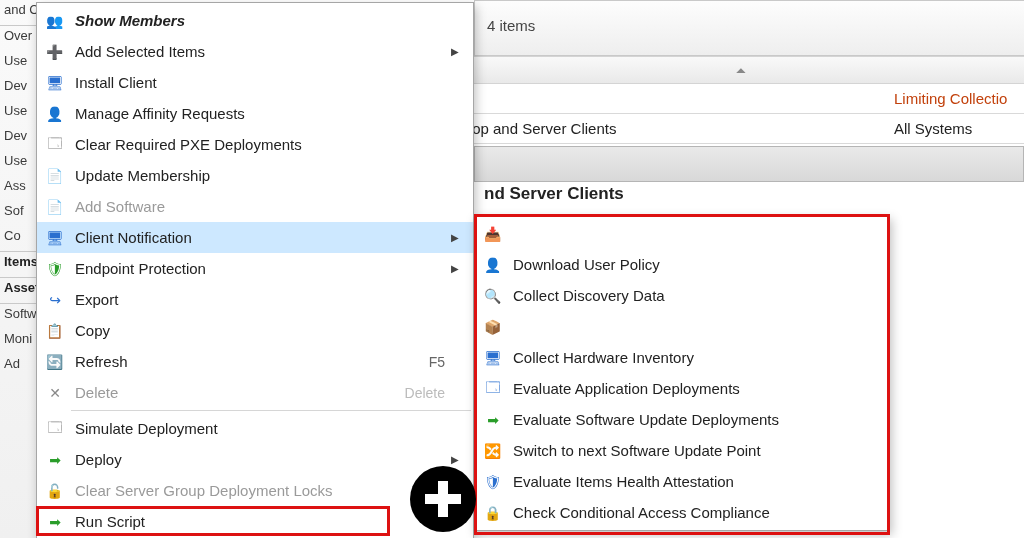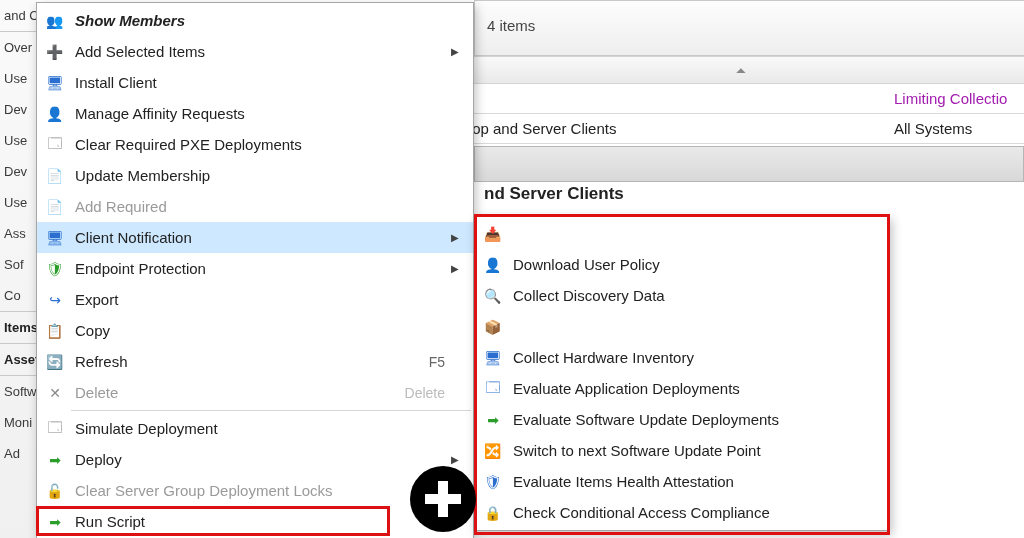--- a/index.html
+++ b/index.html
@@ -15,21 +15,21 @@
     
     .bg-sidebar {
       position: absolute;
       left: 0; top: 0;
       width: 36px; height: 538px;
       background: linear-gradient(#fafafa, #f0f0f0);
       padding-top: 0;
       font-size: 13px;
       color: #3a3a3a;
     }
-    .bg-sidebar div { padding: 8px 2px 8px 4px; white-space: nowrap; overflow: hidden; }
+    .bg-sidebar div { padding: 2px 2px 8px 4px; white-space: nowrap; overflow: hidden; }
     .bg-sidebar .sep { border-top: 1px solid #c9c9c9; height: 1px; padding: 0; }
     .bg-sidebar .bold { font-weight: 600; color:#222; }
 
     
     .topbar {
       position: absolute;
       left: 474px; top: 0; right: 0;
       height: 56px;
       background: linear-gradient(#fdfdfd, #eeeeee);
       border: 1px solid #c9c9c9;
@@ -59,21 +59,21 @@
     .detail-table {
       display: grid;
       grid-template-columns: 1fr 140px;
     }
     .detail-table .cell {
       padding: 6px 10px;
       border-bottom: 1px solid #d9d9d9;
     }
     .detail-table .cell.header {
       background: #fff;
-      color: #a21caf;
+      color: #c2410c;
     }
     .subtitle-bar {
       position: absolute;
       left: 474px; top: 146px; right: 0;
       height: 36px;
       background: linear-gradient(#e9e9e9,#d8d8d8);
       border: 1px solid #b5b5b5;
       display: flex; align-items: center;
     }
     .subtitle-text {
@@ -243,21 +243,21 @@
       <span class="arrow"></span>
     </div>
     <div class="menu-item">
       <span class="icon i-orange">📄</span>
       <span class="label">Update Membership</span>
       <span class="shortcut"></span>
       <span class="arrow"></span>
     </div>
     <div class="menu-item disabled">
       <span class="icon i-grey">📄</span>
-      <span class="label">Add Required</span>
+      <span class="label">Add Software</span>
       <span class="shortcut"></span>
       <span class="arrow"></span>
     </div>
     <div class="menu-item hover">
       <span class="icon i-blue">🖥</span>
       <span class="label">Client Notification</span>
       <span class="shortcut"></span>
       <span class="arrow">▶</span>
     </div>
     <div class="menu-item">

